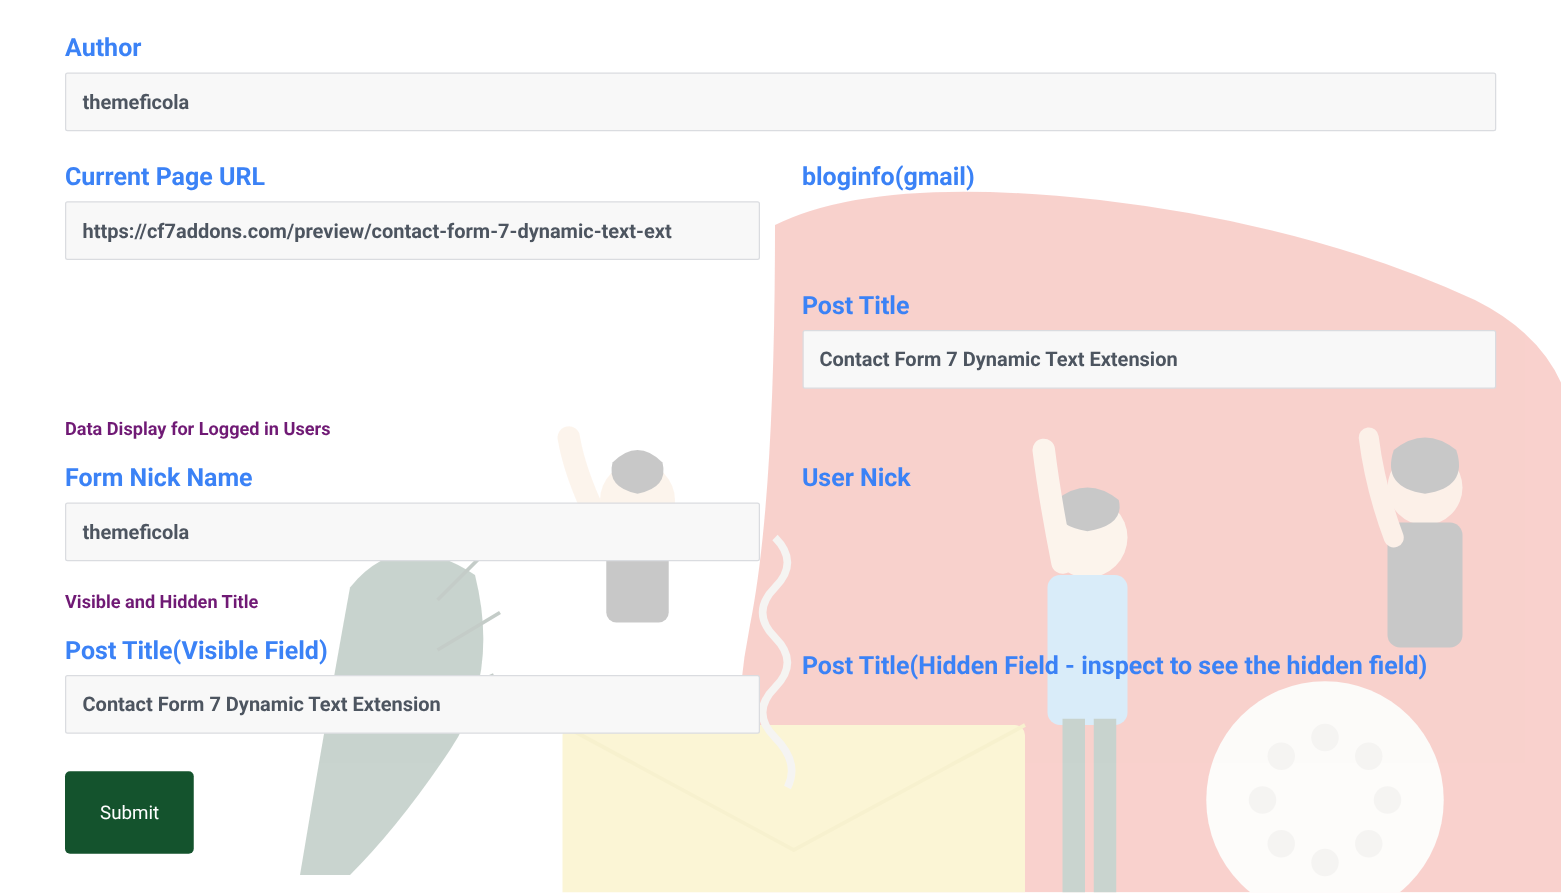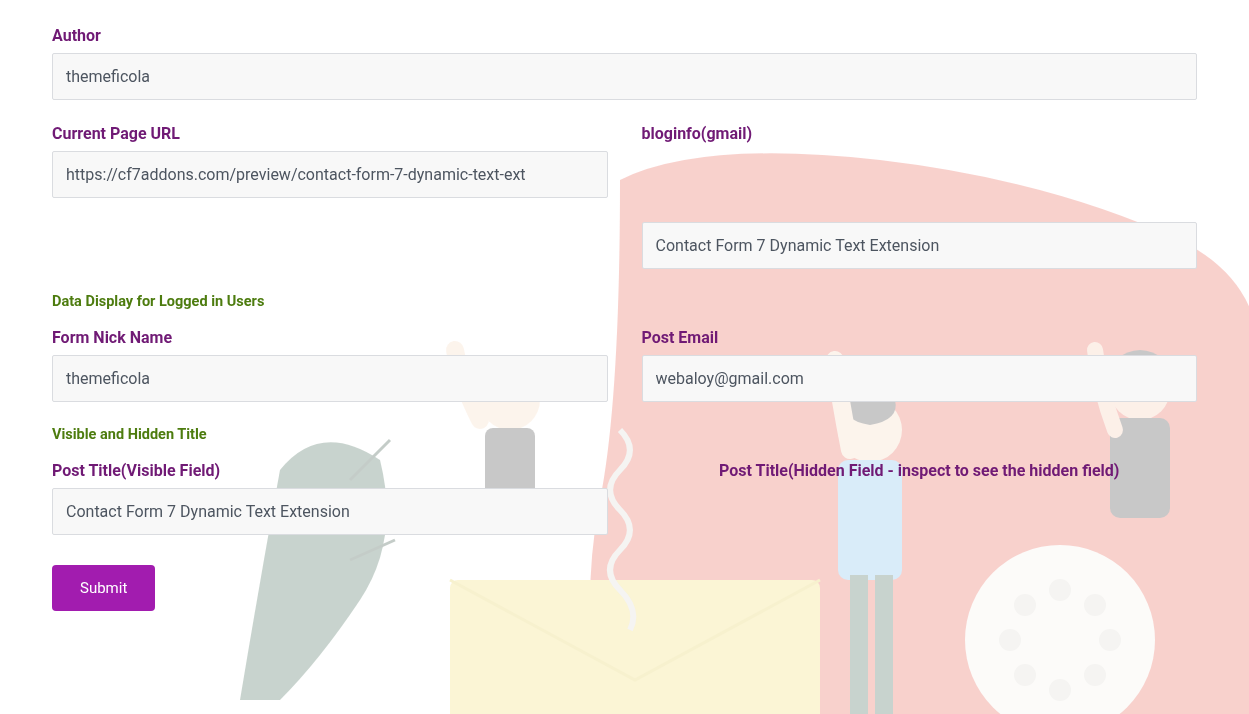--- a/index.html
+++ b/index.html
@@ -25,67 +25,67 @@
       opacity: 0.25;
       pointer-events: none;
     }
     .container {
       position: relative;
       z-index: 1;
       padding: 26px 52px;
     }
     .label {
       font-weight: 700;
-      font-size: 16px;
-      color: #701a75;
+      font-size: 20px;
+      color: #3b82f6;
       margin-bottom: 8px;
       display: block;
     }
     .input {
       width: 100%;
       padding: 13px 13px;
       border: 1px solid #dadce0;
       background: #f8f8f8;
       font-size: 16px;
       color: #4d5560;
       font-family: inherit;
       border-radius: 2px;
+      font-weight: bold;
     }
     .full-row {
       margin-bottom: 24px;
     }
     .two-col {
       display: flex;
       gap: 34px;
       margin-bottom: 24px;
     }
     .col {
       flex: 1;
     }
     .section-heading {
       font-weight: 700;
       font-size: 14.5px;
-      color: #4d7c0f;
+      color: #701a75;
       margin-bottom: 18px;
       margin-top: 14px;
     }
     .submit-btn {
-      background: #a21caf;
+      background: #14532d;
       color: #ffffff;
       border: none;
-      padding: 14px 28px;
+      padding: 24px 28px;
       font-size: 15px;
       border-radius: 4px;
       cursor: pointer;
       font-family: inherit;
       margin-top: 6px;
     }
     .hidden-field-label {
-      margin-top: 0;
-      text-align: center;
+      margin-top: 12px;
     }
   </style>
 </head>
 <body>
 
 <svg class="bg-illustration" viewBox="0 0 1249 714" preserveAspectRatio="xMidYMid slice">
 
   <path d="M 620 180 Q 700 140 880 160 Q 1050 180 1180 240 Q 1260 280 1260 360 L 1260 714 L 600 714 Q 580 600 600 500 Q 620 400 620 180 Z" fill="#e64a3a"></path>
 
   <circle cx="1060" cy="640" r="95" fill="#f5f1ea"></circle>
@@ -139,34 +139,34 @@
     </div>
     <div class="col">
       <label class="label">bloginfo(gmail)</label>
     </div>
   </div>
 
   <div class="two-col">
     <div class="col">
     </div>
     <div class="col">
+      <label class="label">Post Title</label>
       <input type="text" class="input" value="Contact Form 7 Dynamic Text Extension" style="">
     </div>
   </div>
 
   <div class="section-heading">Data Display for Logged in Users</div>
 
   <div class="two-col">
     <div class="col">
       <label class="label">Form Nick Name</label>
       <input type="text" class="input" value="themeficola" style="">
     </div>
     <div class="col">
-      <label class="label">Post Email</label>
-      <input type="text" class="input" value="webaloy@gmail.com" style="">
+      <label class="label">User Nick</label>
     </div>
   </div>
 
   <div class="section-heading">Visible and Hidden Title</div>
 
   <div class="two-col">
     <div class="col">
       <label class="label">Post Title(Visible Field)</label>
       <input type="text" class="input" value="Contact Form 7 Dynamic Text Extension" style="">
     </div>

